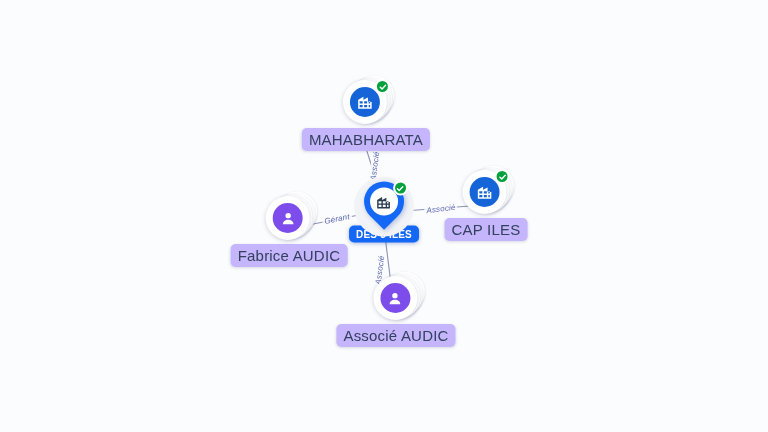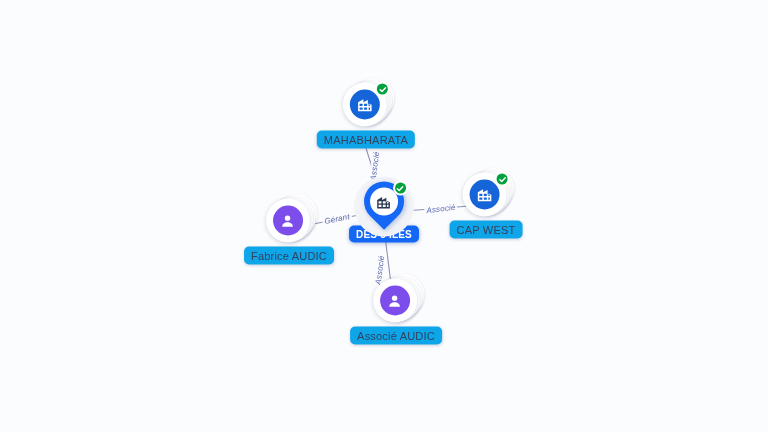--- a/index.html
+++ b/index.html
@@ -136,23 +136,23 @@
     display: flex;
     align-items: center;
     justify-content: center;
   }
 
   
   .node-label {
     margin-top: 3px;
     padding: 3px 7px;
     border-radius: 5px;
-    background: #0ea5e9;
+    background: #c4b5fd;
     color: #33415c;
-    font-size: 11px;
+    font-size: 15px;
     letter-spacing: 0.2px;
     white-space: nowrap;
     box-shadow: 0 1px 3px rgba(22, 40, 90, 0.16);
   }
   .node-label.selected {
     background: #1567f5;
     color: #ffffff;
     font-weight: bold;
     font-size: 10px;
     box-shadow: 0 1px 4px rgba(18, 60, 160, 0.35);
@@ -233,21 +233,21 @@
             <path d="M3 21V9l7-4v4l6-3v6h5v9H3zm2-2h4v-3H5v3zm0-5h4v-3H5v3zm6 5h4v-3h-4v3zm0-5h4v-3h-4v3zm6 5h2v-3h-2v3zm0-5h2v-3h-2v3z"></path>
           </svg>
         </div>
         <div class="verified-badge">
           <svg width="8" height="8" viewBox="0 0 24 24" fill="none" stroke="#ffffff" stroke-width="4.2" stroke-linecap="round" stroke-linejoin="round">
             <path d="M4 12.5 L9.5 18 L20 6.5"></path>
           </svg>
         </div>
       </div>
     </div>
-    <div class="node-label">CAP WEST</div>
+    <div class="node-label">CAP ILES</div>
   </div>
 
   <div class="node" style="left:289px; top:231px;text-align:center;">
     <div class="stack-wrap">
       <div class="stack-card s3"></div>
       <div class="stack-card s2"></div>
       <div class="stack-card s1"></div>
       <div class="avatar-disc">
         <div class="avatar-inner person">
           <svg width="17" height="17" viewBox="0 0 24 24" fill="#ffffff">

